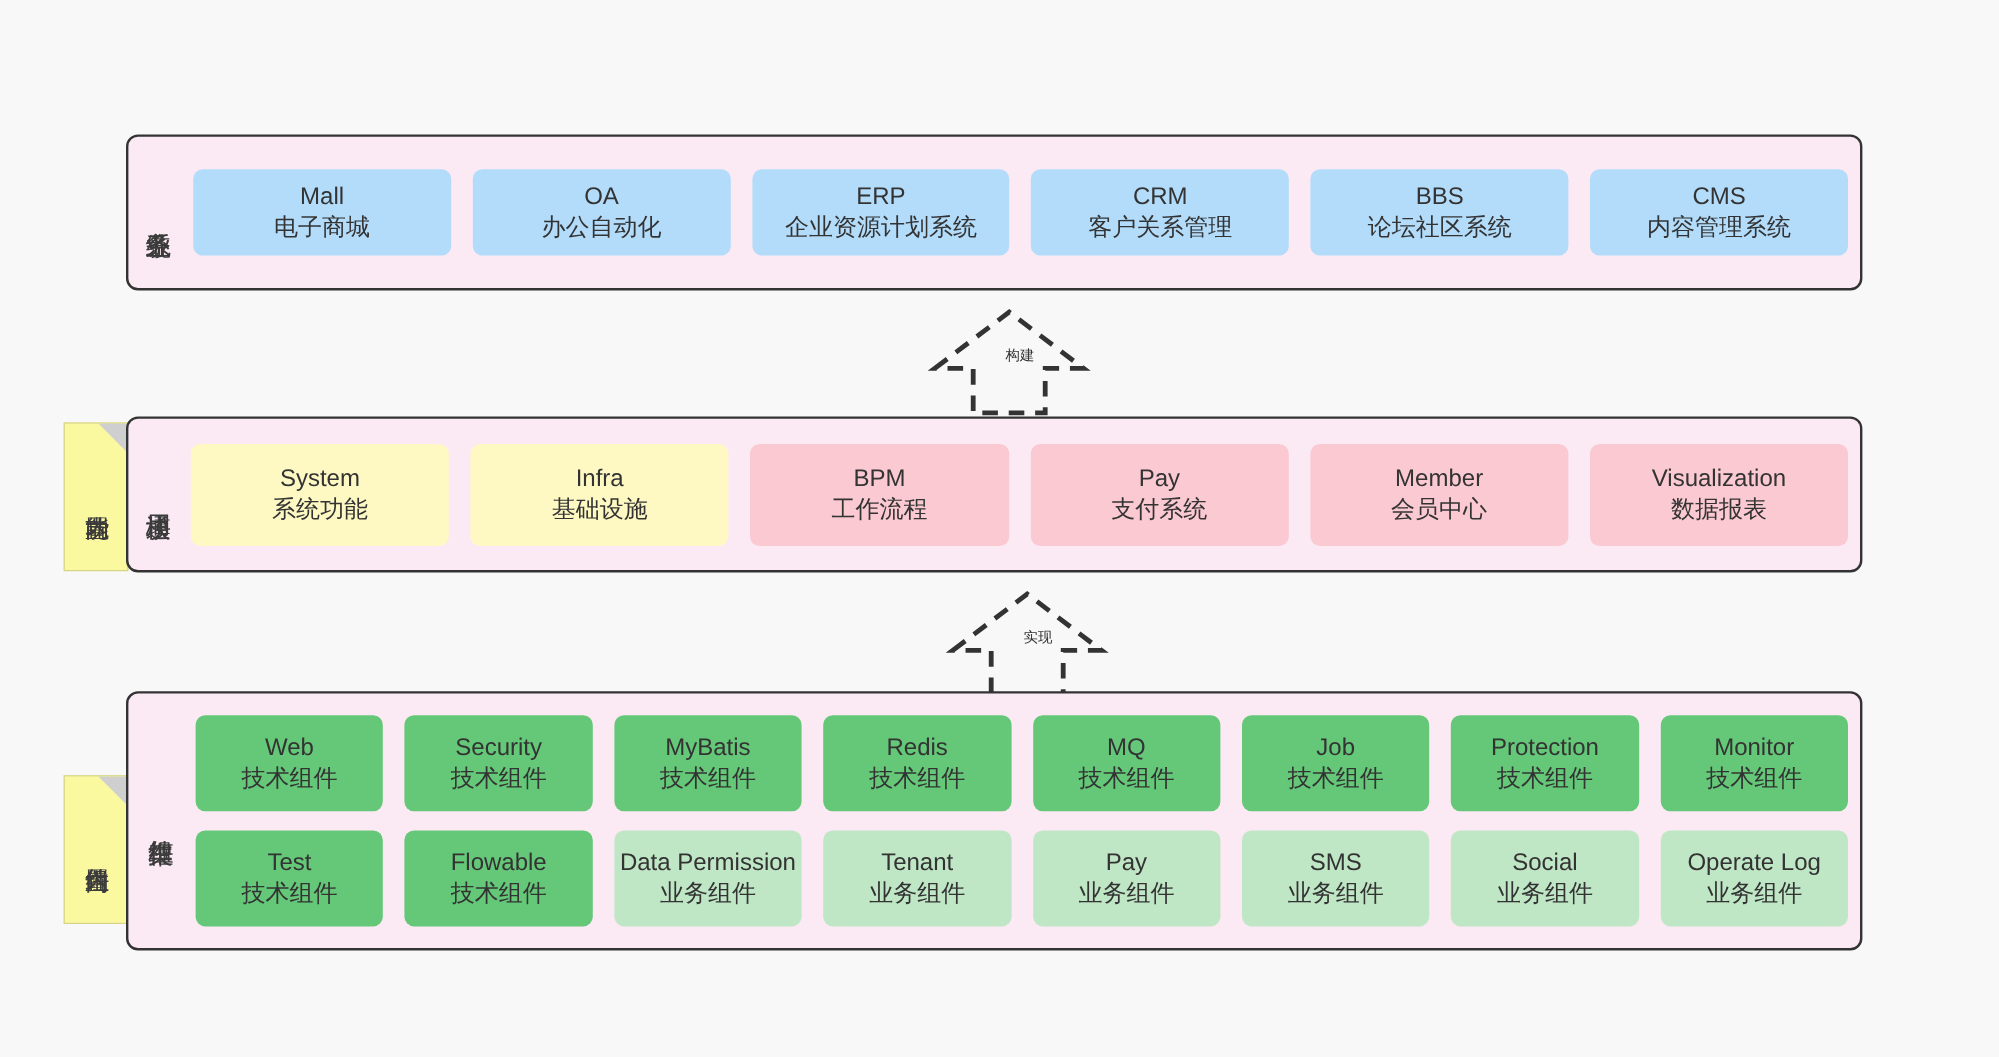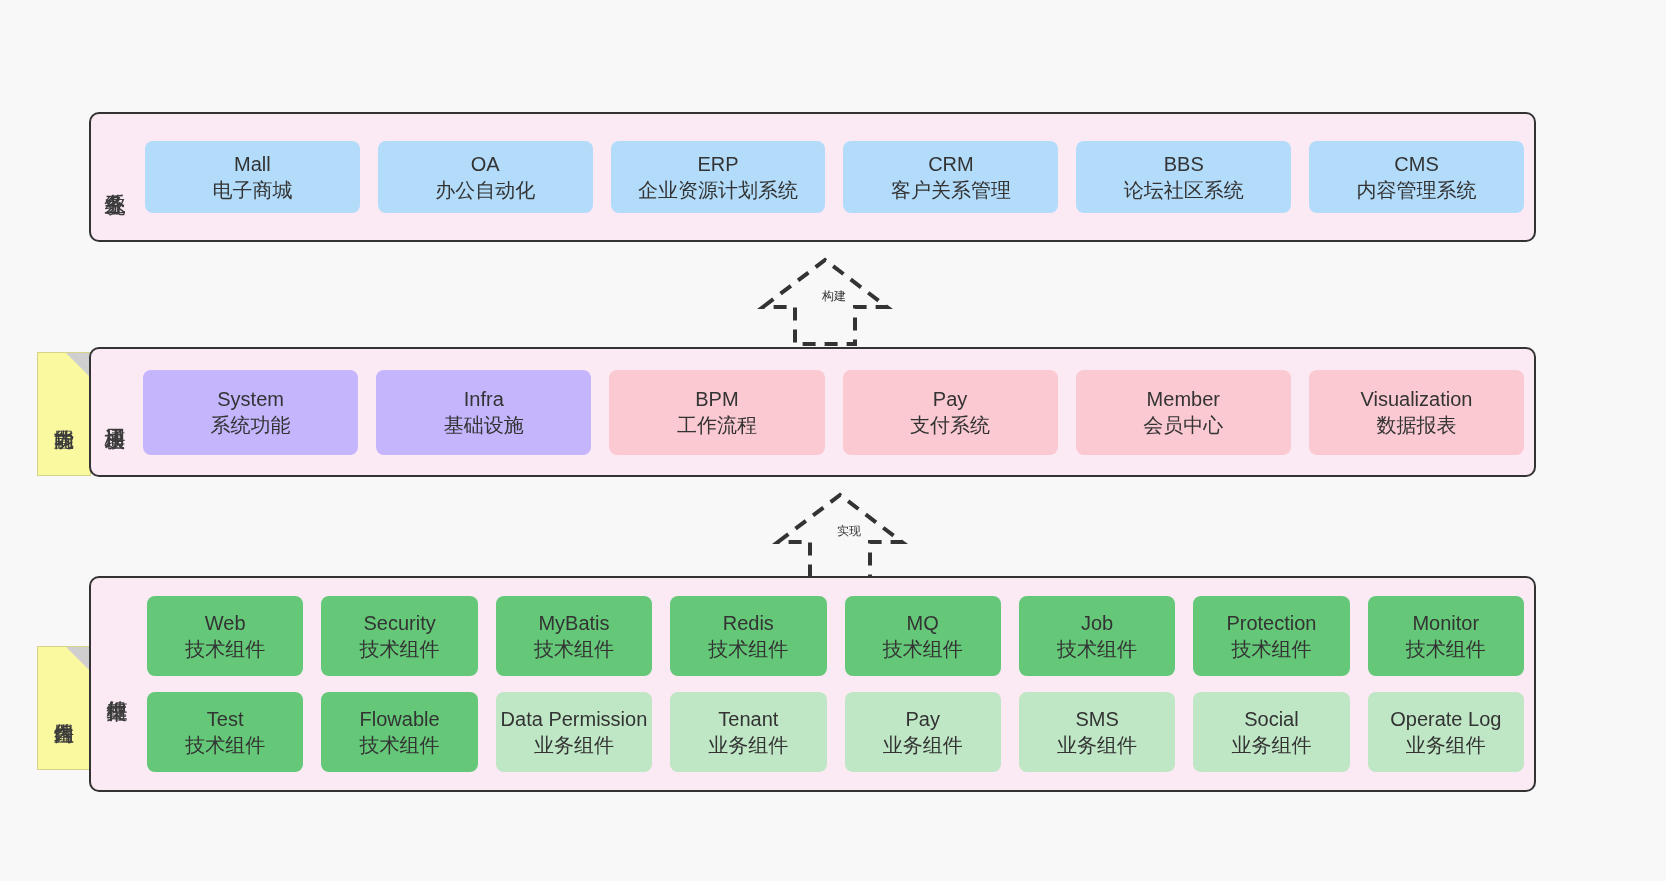--- a/index.html
+++ b/index.html
@@ -4,21 +4,21 @@
 <style>
   html,body{margin:0;padding:0;}
   body{
     width:1666px;height:881px;
     background:#f8f8f8;
     font-family:"Liberation Sans","DejaVu Sans",sans-serif;
     color:#333333;
     overflow:hidden;
     position:relative;
   }
-  .canvas{position:absolute;left:0;top:0;width:1496px;height:881px;}
+  .canvas{position:absolute;left:16px;top:0;width:1496px;height:881px;}
 
   
   .layer{
     position:absolute;
     box-sizing:border-box;
     background:#fbeaf4;
     border:2px solid #333333;
     border-radius:10px;
     display:flex;
     align-items:stretch;
@@ -63,21 +63,21 @@
     line-height:1.32;
     color:#333333;
     padding:6px 4px;
     box-sizing:border-box;
   }
   .cell .en{display:block;}
   .cell .cn{display:block;}
 
   
   .c-blue{background:#b3dcfb;}
-  .c-red{background:#c4b5fd;}
+  .c-red{background:#fef9c3;}
   .c-pink{background:#fbc9d2;}
   .c-green{background:#64c878;}
   .c-lightgreen{background:#bfe6c5;}
 
   
   #layer-business{left:89px;top:112px;width:1447px;height:130px;}
   #layer-business .layer-body{padding-left:6px;}
   #layer-business .row{height:72px;}
   #layer-modules{left:89px;top:347px;width:1447px;height:130px;}
   #layer-modules .row{height:85px;}

